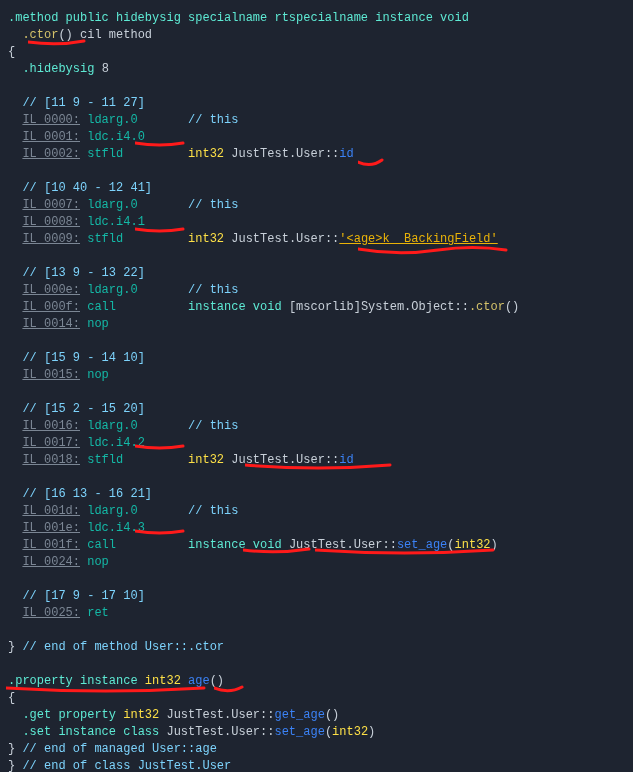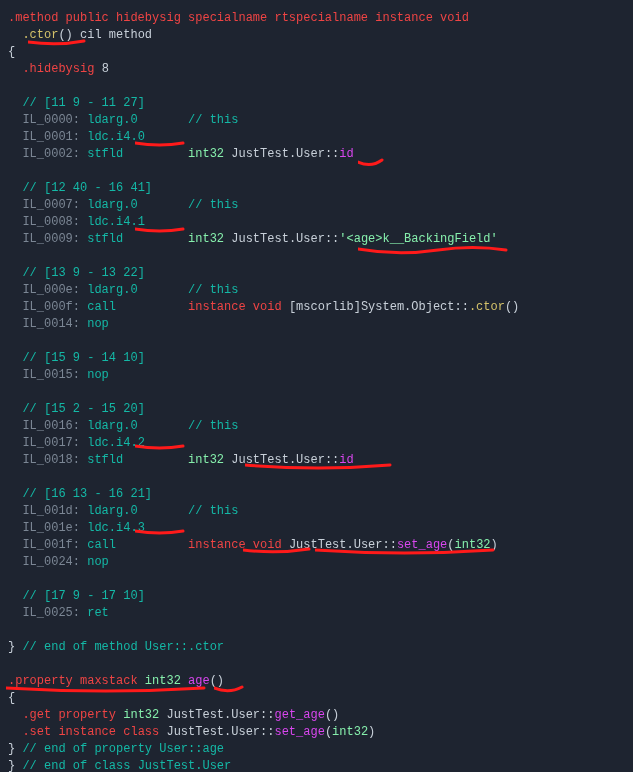--- a/index.html
+++ b/index.html
@@ -13,28 +13,28 @@
   pre.code {
     margin: 0;
     padding: 10px 8px 0 8px;
     font-family: Consolas, "Courier New", monospace;
     font-size: 12px;
     line-height: 17px;
     color: #c8d0d9;
     white-space: pre;
     position: relative;
   }
-  .kw   { color: #ef4444; }
+  .kw   { color: #5eead4; }
   .yel  { color: #d4c26a; }
-  .lbl  { color: #7b8694; }
+  .lbl  { color: #7b8694; text-decoration: underline; }
   .op   { color: #14b8a6; }
-  .cmt  { color: #14b8a6; text-align: right; }
-  .ty   { color: #86efac; }
-  .id   { color: #d946ef; margin-top: 32px; }
-  .str  { color: #86efac; }
+  .cmt  { color: #7dd3fc; text-align: right; }
+  .ty   { color: #fde047; }
+  .id   { color: #3b82f6; margin-top: 32px; }
+  .str  { color: #eab308; text-decoration: underline; }
   .punc { color: #c8d0d9; }
 
   .ann {
     position: absolute;
     pointer-events: none;
   }
   .ann svg { display: block; }
 </style>
 </head>
 <body>
@@ -42,21 +42,21 @@
 <pre class="code"><span class="kw">.method public hidebysig specialname rtspecialname instance void</span>
   <span class="yel">.ctor</span><span class="punc">() cil method</span>
 <span class="punc">{</span>
   <span class="kw">.hidebysig</span> <span class="punc">8</span>
 
   <span class="cmt">// [11 9 - 11 27]</span>
   <span class="lbl">IL_0000:</span> <span class="op">ldarg.0</span>       <span class="cmt">// this</span>
   <span class="lbl">IL_0001:</span> <span class="op">ldc.i4.0</span>
   <span class="lbl">IL_0002:</span> <span class="op">stfld</span>         <span class="ty">int32</span> <span class="punc">JustTest.User::</span><span class="id">id</span>
 
-  <span class="cmt">// [12 40 - 16 41]</span>
+  <span class="cmt">// [10 40 - 12 41]</span>
   <span class="lbl">IL_0007:</span> <span class="op">ldarg.0</span>       <span class="cmt">// this</span>
   <span class="lbl">IL_0008:</span> <span class="op">ldc.i4.1</span>
   <span class="lbl">IL_0009:</span> <span class="op">stfld</span>         <span class="ty">int32</span> <span class="punc">JustTest.User::</span><span class="str">'&lt;age&gt;k__BackingField'</span>
 
   <span class="cmt">// [13 9 - 13 22]</span>
   <span class="lbl">IL_000e:</span> <span class="op">ldarg.0</span>       <span class="cmt">// this</span>
   <span class="lbl">IL_000f:</span> <span class="op">call</span>          <span class="kw">instance void</span> <span class="punc">[mscorlib]System.Object::</span><span class="yel">.ctor</span><span class="punc">()</span>
   <span class="lbl">IL_0014:</span> <span class="op">nop</span>
 
   <span class="cmt">// [15 9 - 14 10]</span>
@@ -71,25 +71,25 @@
   <span class="lbl">IL_001d:</span> <span class="op">ldarg.0</span>       <span class="cmt">// this</span>
   <span class="lbl">IL_001e:</span> <span class="op">ldc.i4.3</span>
   <span class="lbl">IL_001f:</span> <span class="op">call</span>          <span class="kw">instance void</span> <span class="punc">JustTest.User::</span><span class="id">set_age</span><span class="punc">(</span><span class="ty">int32</span><span class="punc">)</span>
   <span class="lbl">IL_0024:</span> <span class="op">nop</span>
 
   <span class="cmt">// [17 9 - 17 10]</span>
   <span class="lbl">IL_0025:</span> <span class="op">ret</span>
 
 <span class="punc">}</span> <span class="cmt">// end of method User::.ctor</span>
 
-<span class="kw">.property maxstack</span> <span class="ty">int32</span> <span class="id">age</span><span class="punc">()</span>
+<span class="kw">.property instance</span> <span class="ty">int32</span> <span class="id">age</span><span class="punc">()</span>
 <span class="punc">{</span>
   <span class="kw">.get property</span> <span class="ty">int32</span> <span class="punc">JustTest.User::</span><span class="id">get_age</span><span class="punc">()</span>
   <span class="kw">.set instance class</span> <span class="punc">JustTest.User::</span><span class="id">set_age</span><span class="punc">(</span><span class="ty">int32</span><span class="punc">)</span>
-<span class="punc">}</span> <span class="cmt">// end of property User::age</span>
+<span class="punc">}</span> <span class="cmt">// end of managed User::age</span>
 <span class="punc">}</span> <span class="cmt">// end of class JustTest.User</span>
 
 <span class="ann" style="left:28px; top:38px;"><svg width="60" height="10">
         <path d="M0,4 Q30,8 56,3" stroke="#ff1a1a" stroke-width="3" fill="none" stroke-linecap="round"></path>
       </svg></span>
 <span class="ann" style="left:135px; top:140px;"><svg width="50" height="10">
         <path d="M0,3 Q25,7 48,3" stroke="#ff1a1a" stroke-width="3" fill="none" stroke-linecap="round"></path>
       </svg></span>
 <span class="ann" style="left:358px; top:158px;"><svg width="26" height="12">
         <path d="M0,4 Q13,10 24,2" stroke="#ff1a1a" stroke-width="3" fill="none" stroke-linecap="round"></path>

